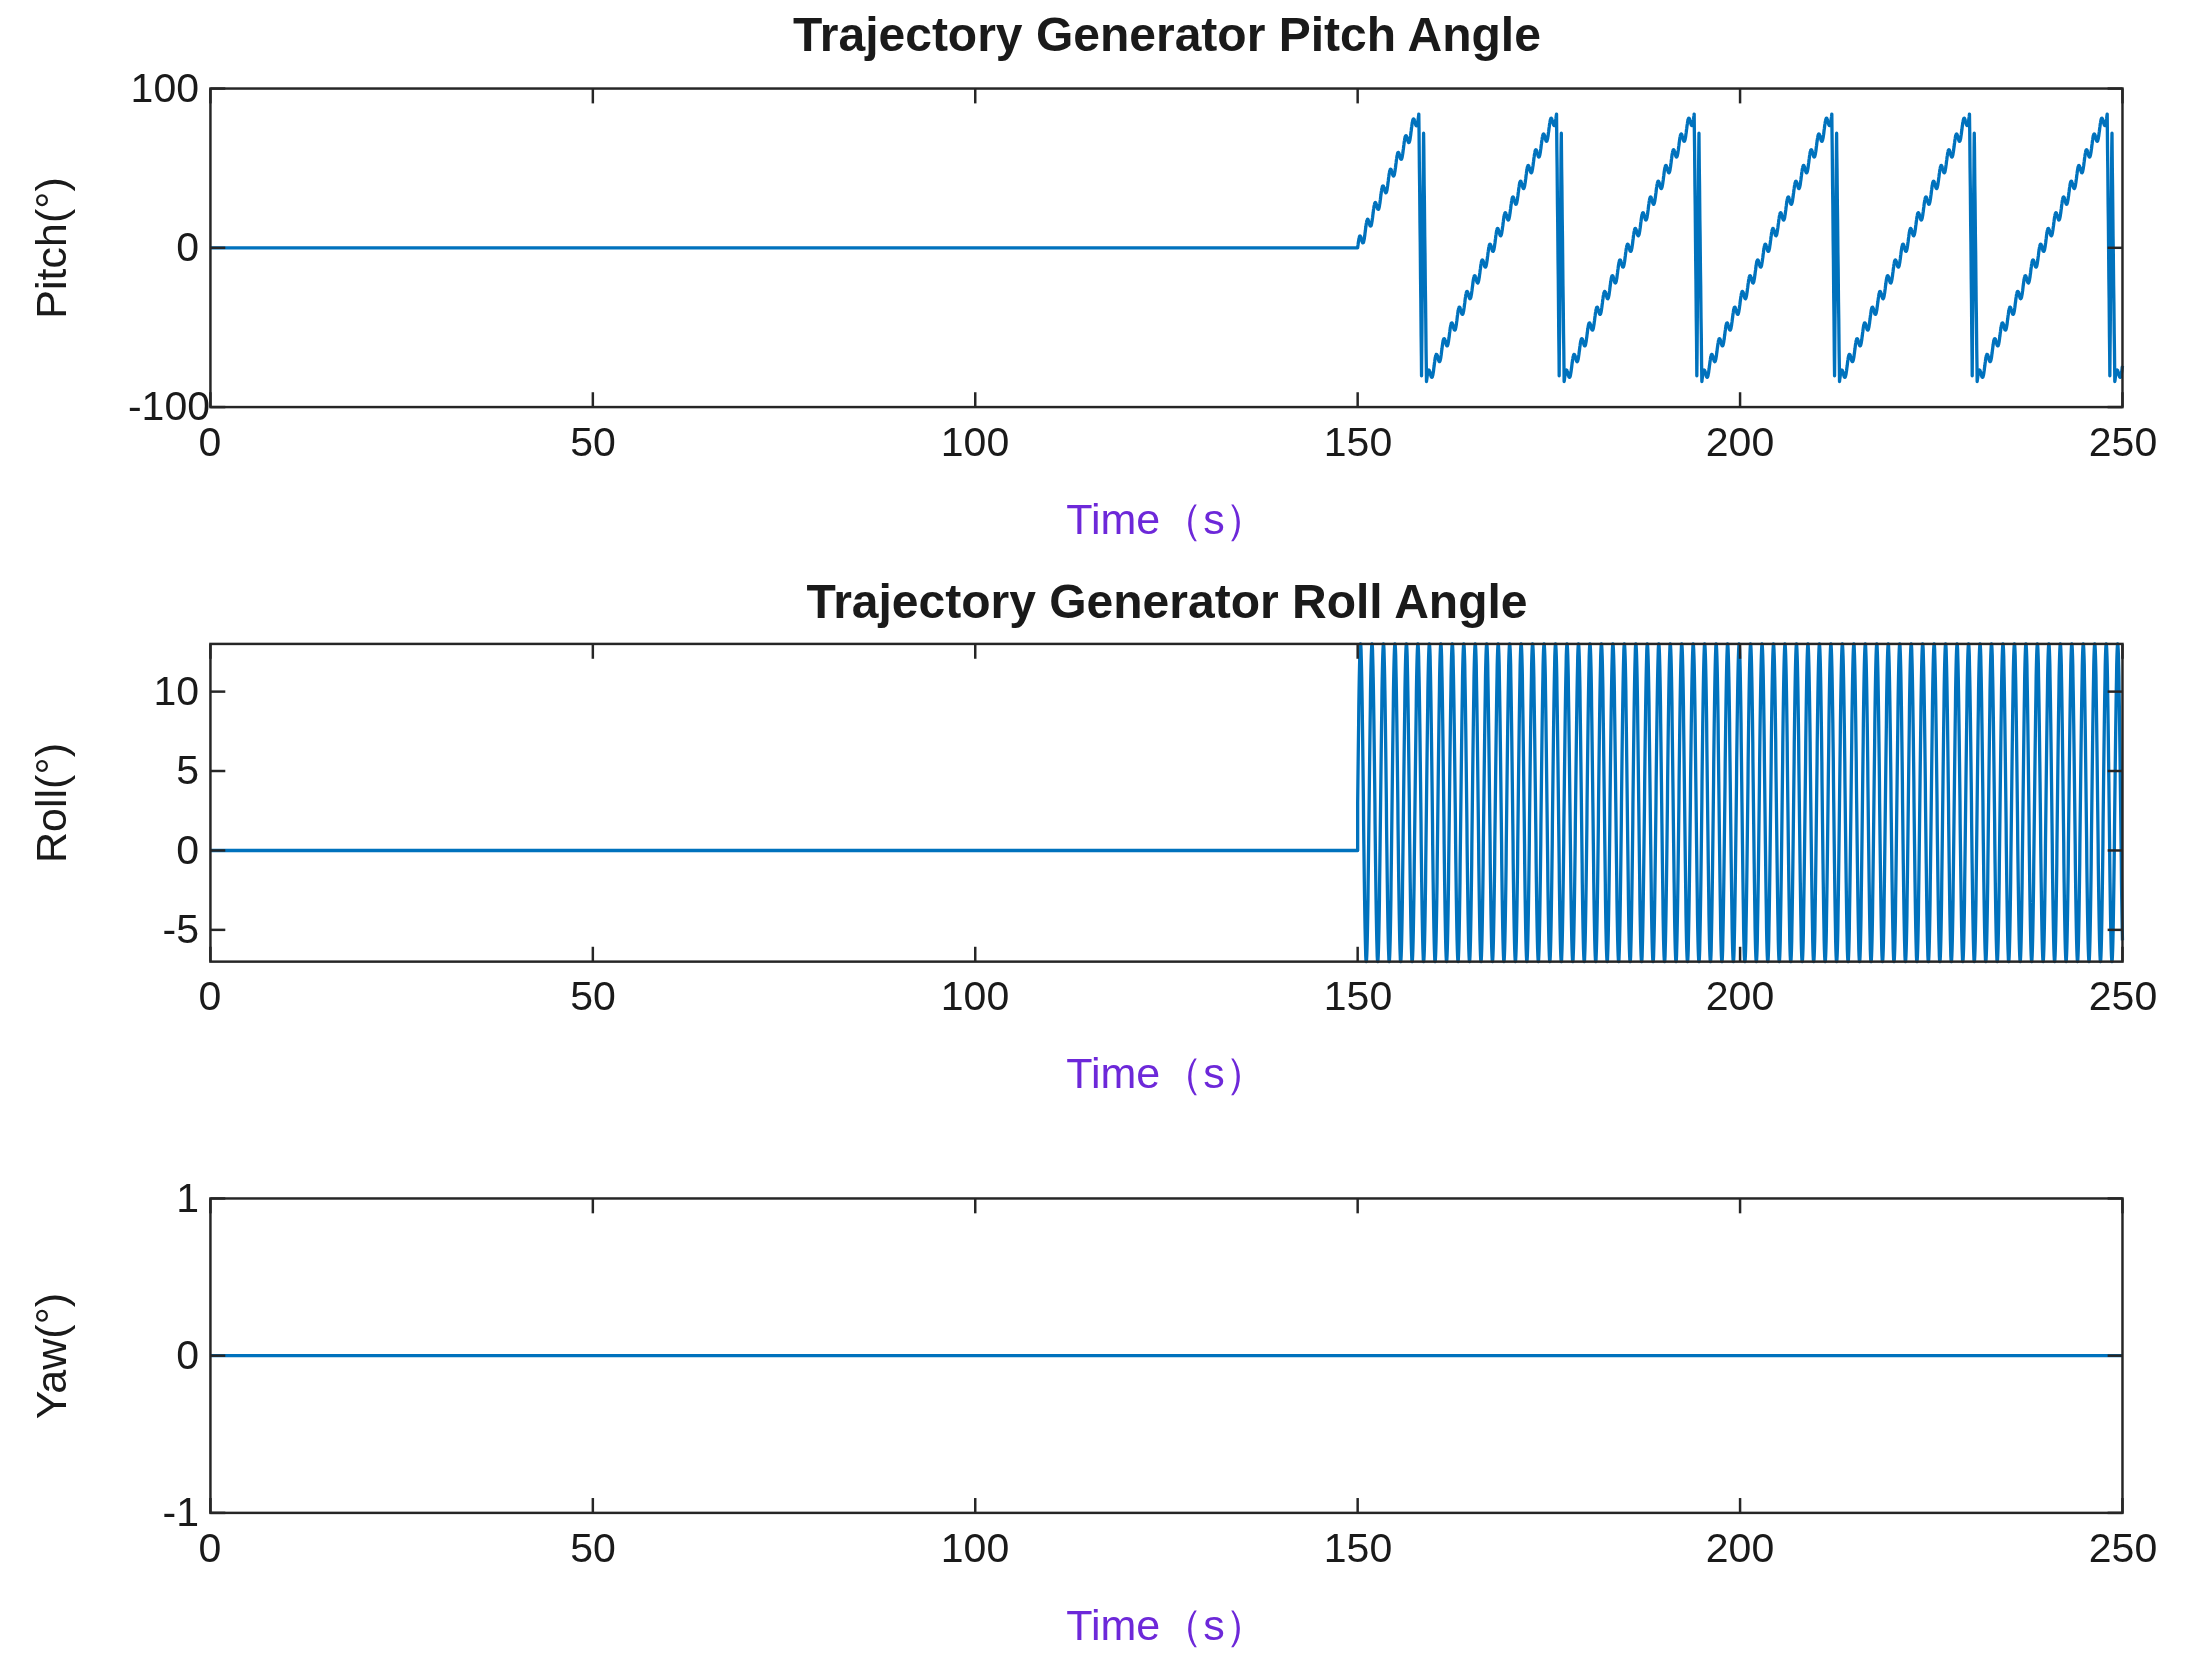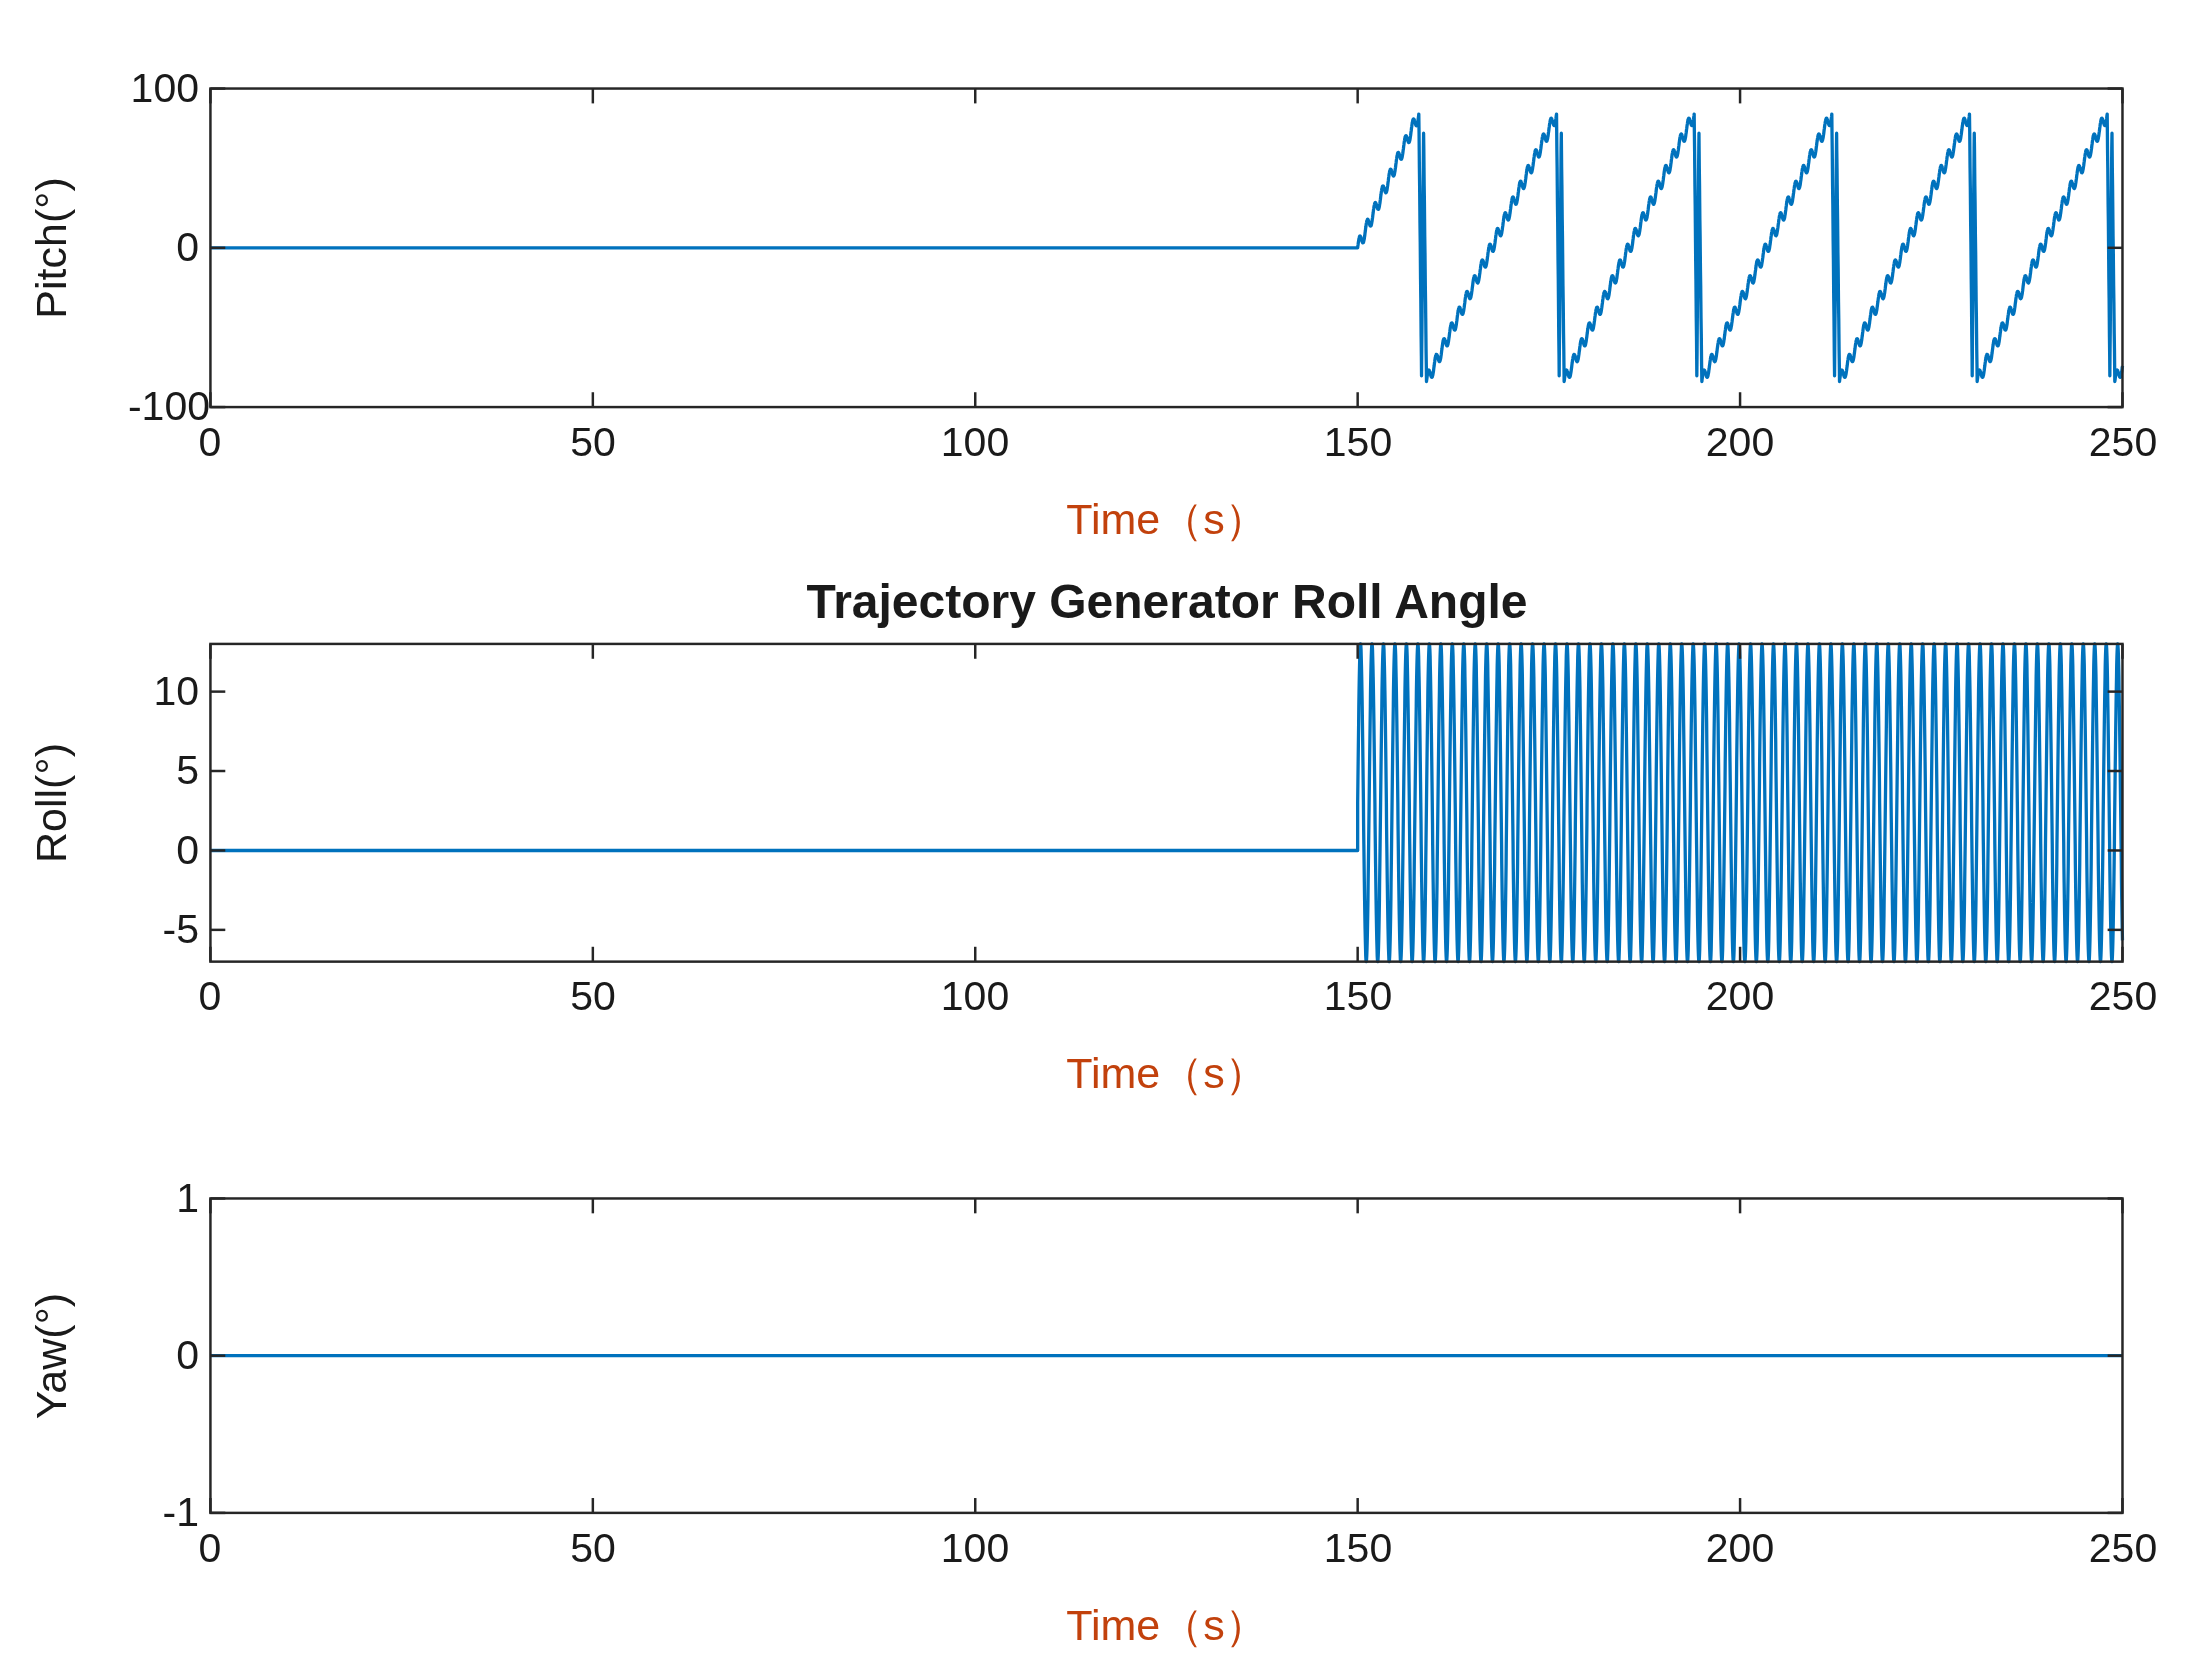--- a/index.html
+++ b/index.html
@@ -26,21 +26,21 @@
     transform:translate(-50%,-50%) rotate(-90deg);
     font-size:43px;
     color:#1a1a1a;
     white-space:nowrap;
     line-height:1;
   }
   .x-axis-label{
     position:absolute;
     transform:translateX(-50%);
     font-size:43px;
-    color:#c2410c;
+    color:#6d28d9;
     white-space:nowrap;
     line-height:1;
   }
   .tick-label-x{
     position:absolute;
     transform:translateX(-50%);
     font-size:41px;
     color:#1a1a1a;
     white-space:nowrap;
     line-height:1;
@@ -117,20 +117,21 @@
       <line x1="2572.0" y1="1833" x2="2572.0" y2="1815" stroke="#262626" stroke-width="3"></line>
       <line x1="2572.0" y1="1452" x2="2572.0" y2="1470" stroke="#262626" stroke-width="3"></line>
       <line x1="255" y1="1452.0" x2="273" y2="1452.0" stroke="#262626" stroke-width="3"></line>
       <line x1="2572" y1="1452.0" x2="2554" y2="1452.0" stroke="#262626" stroke-width="3"></line>
       <line x1="255" y1="1642.5" x2="273" y2="1642.5" stroke="#262626" stroke-width="3"></line>
       <line x1="2572" y1="1642.5" x2="2554" y2="1642.5" stroke="#262626" stroke-width="3"></line>
       <line x1="255" y1="1833.0" x2="273" y2="1833.0" stroke="#262626" stroke-width="3"></line>
       <line x1="2572" y1="1833.0" x2="2554" y2="1833.0" stroke="#262626" stroke-width="3"></line>
     </svg>
 
+  <div class="chart-title" style="left: 1167px; top: 10.7px;">Trajectory Generator Pitch Angle</div>
   <div class="y-axis-label" style="left: 51px; top: 248px;">Pitch(°)</div>
   <div class="x-axis-label" style="left: 1167px; top: 498px;">Time（s）</div>
 
   <div class="chart-title" style="left: 1167px; top: 566px; margin-top: 12px;">Trajectory Generator Roll Angle</div>
   <div class="y-axis-label" style="left: 51px; top: 803px;">Roll(°)</div>
   <div class="x-axis-label" style="left: 1167px; top: 1052px;">Time（s）</div>
 
   <div class="y-axis-label" style="left: 51px; top: 1356px;">Yaw(°)</div>
   <div class="x-axis-label" style="left: 1167px; top: 1604px;">Time（s）</div>
 <div class="tick-label-x" style="left: 210px; top: 422px;">0</div>

